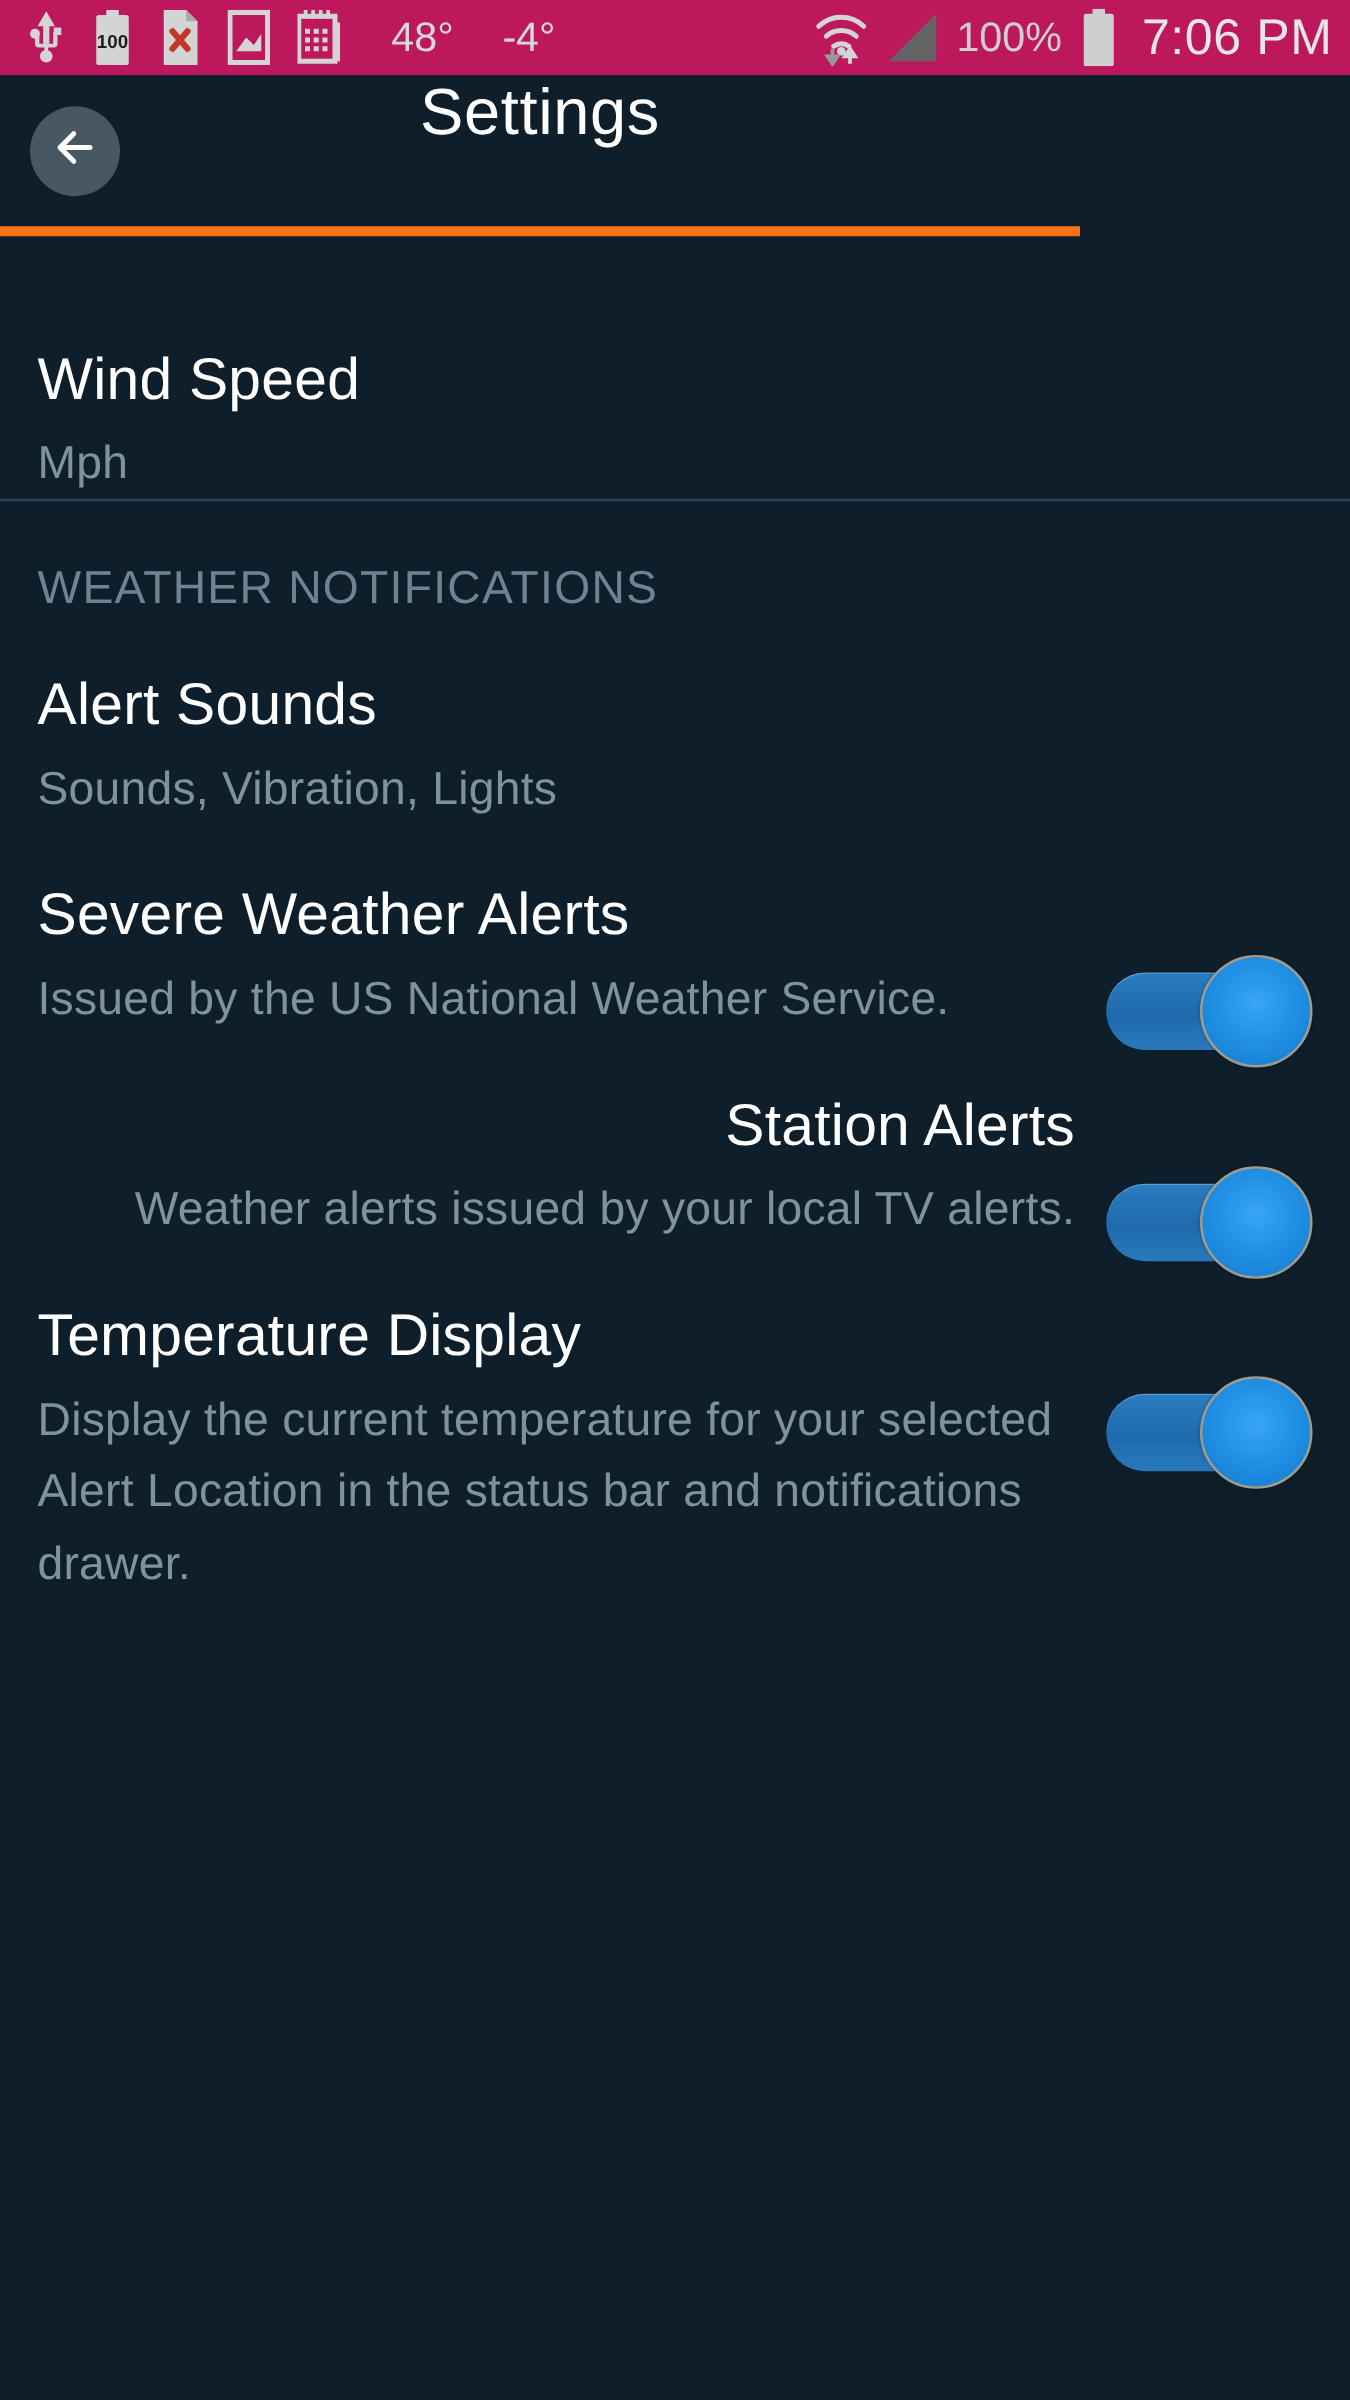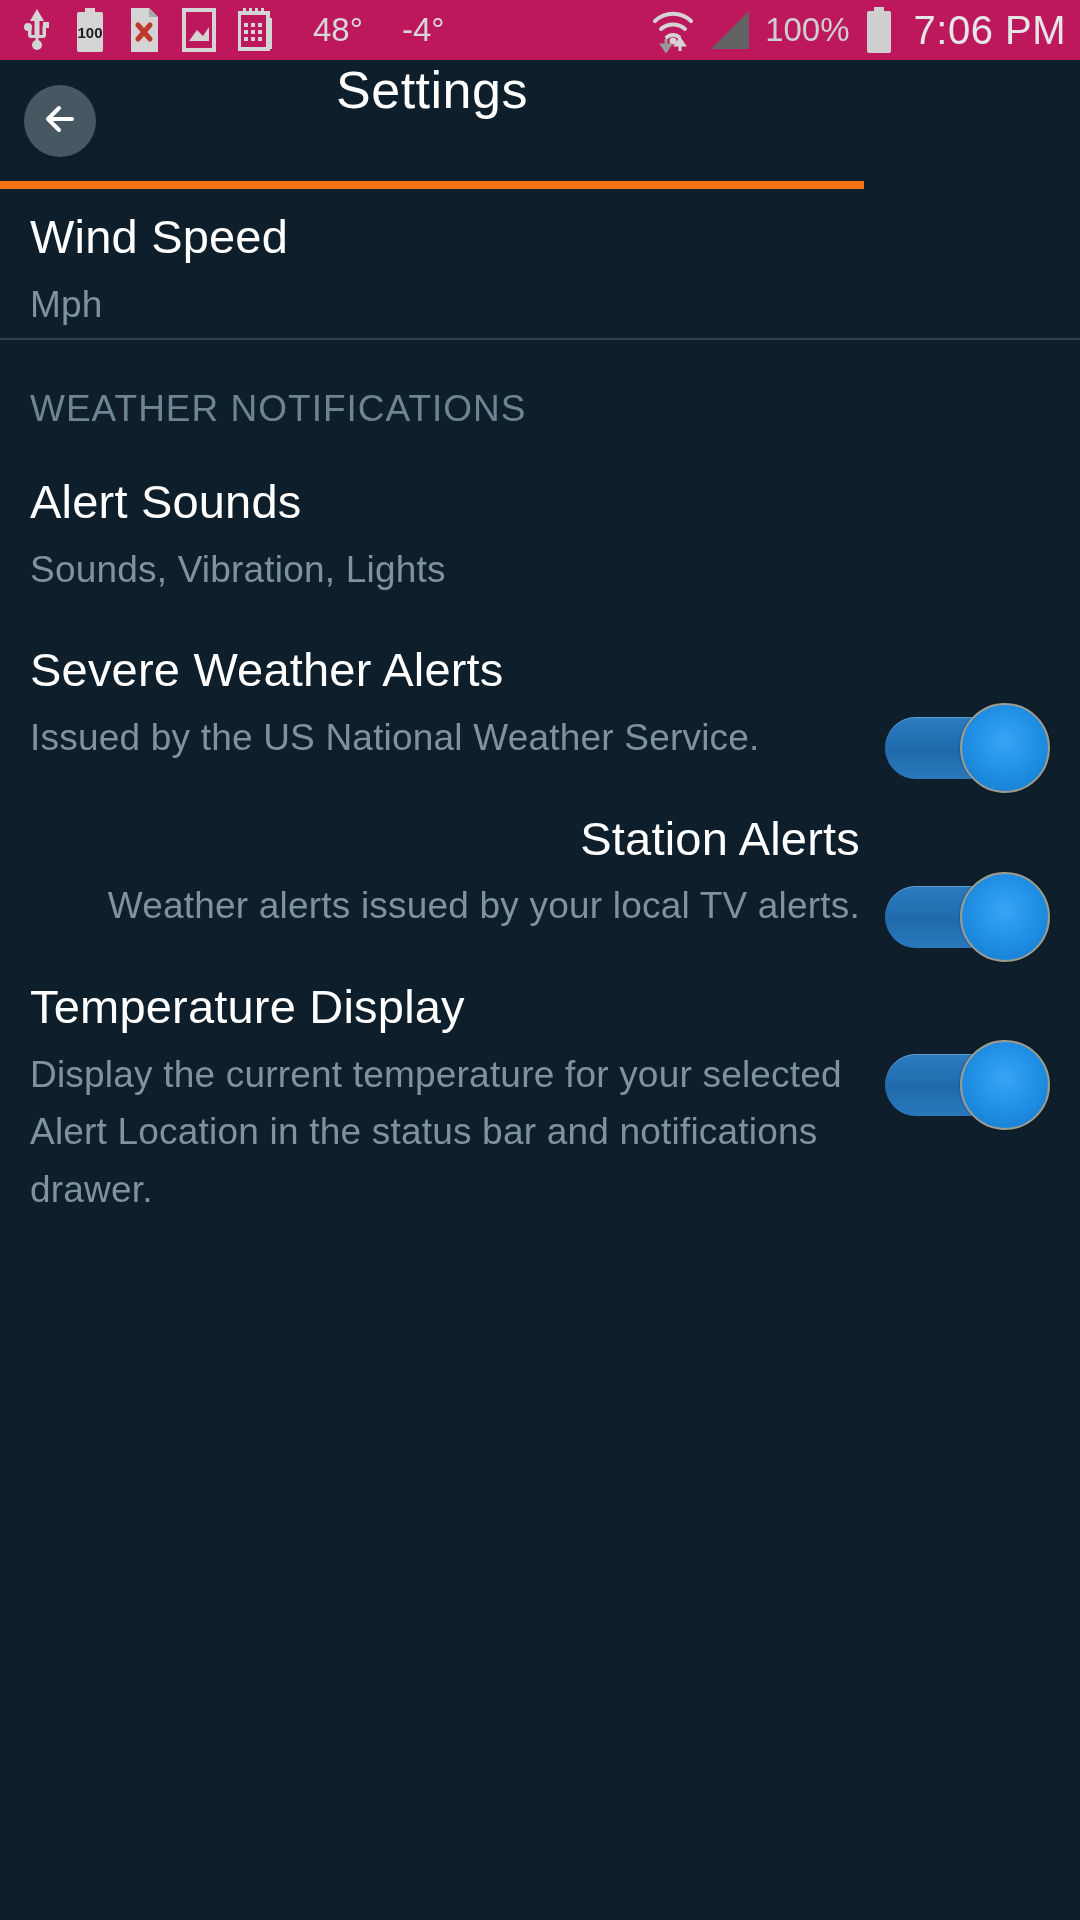--- a/index.html
+++ b/index.html
@@ -64,21 +64,21 @@
     line-height:1.56; margin-top:12px; letter-spacing:0.2px;
   }
   .sep{ height:2px; background:#2b4354; width:1080px; }
 
   .section-head{
     padding:48px 30px 0 30px;
     font-size:37px; color:#6d8593; letter-spacing:1px;
   }
 
   
-  .row-wind{ height:149px; align-items:center; padding-top:18px; }
+  .row-wind{ height:210px; align-items:flex-end; padding-top:18px; }
   .row-block{ padding-top:34px; padding-bottom:0; }
 
   
   .toggle{
     position:absolute; right:30px;
     width:165px; height:76px;
     display:flex; align-items:center;
   }
   .toggle .track{
     position:absolute; left:0; top:50%; transform:translateY(-50%);

